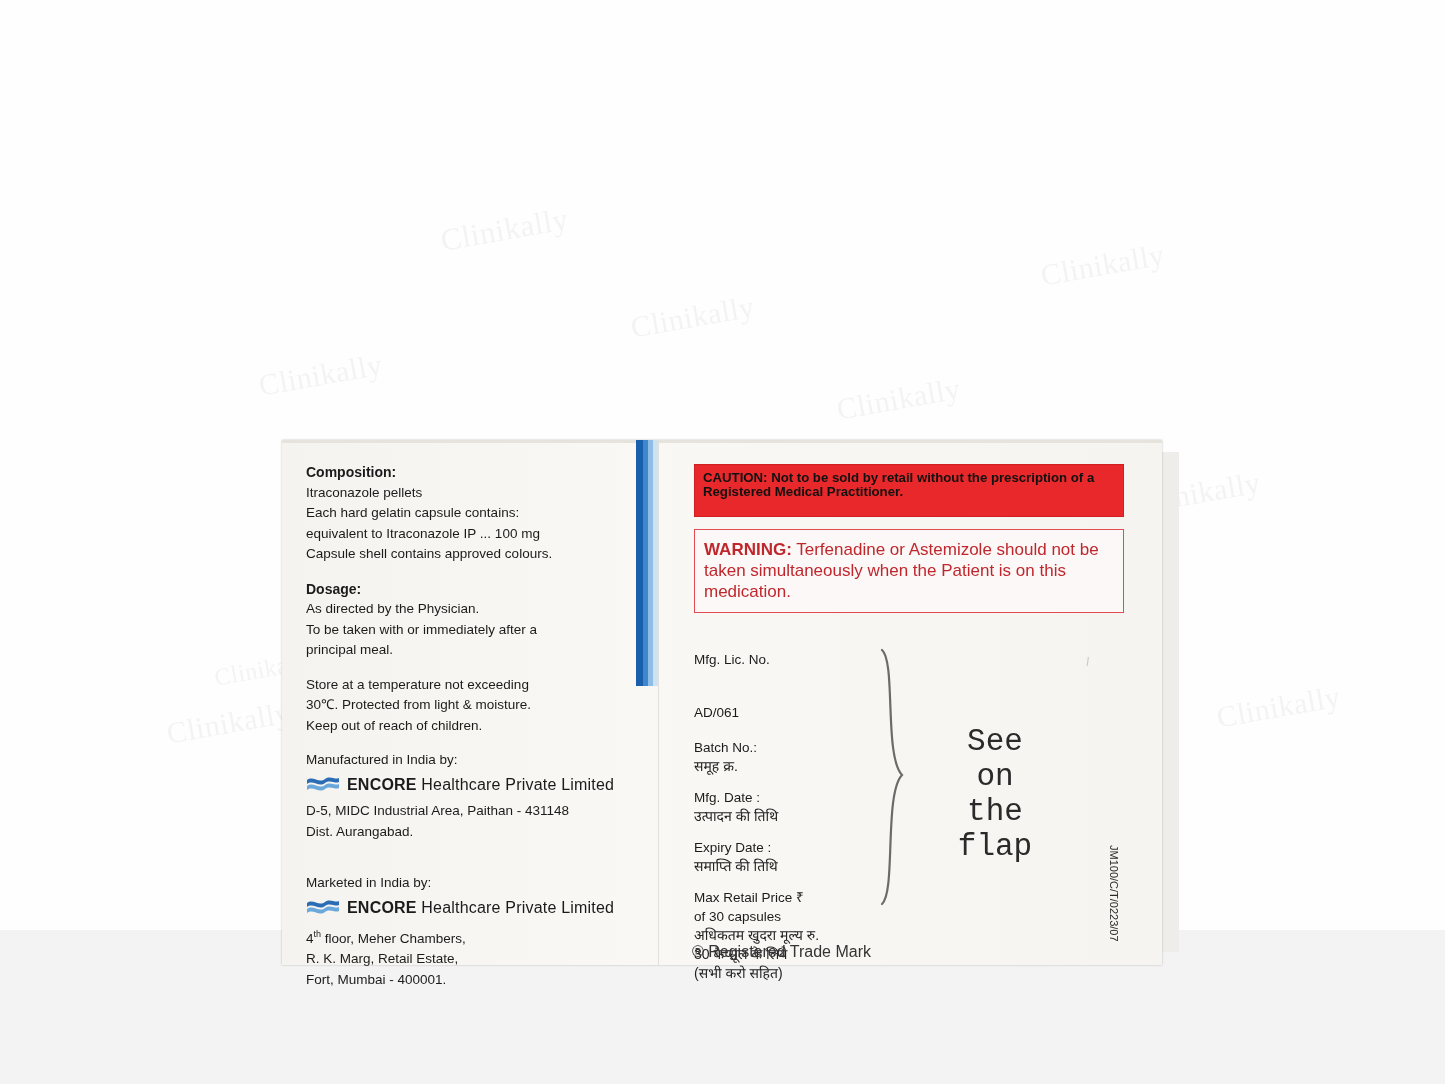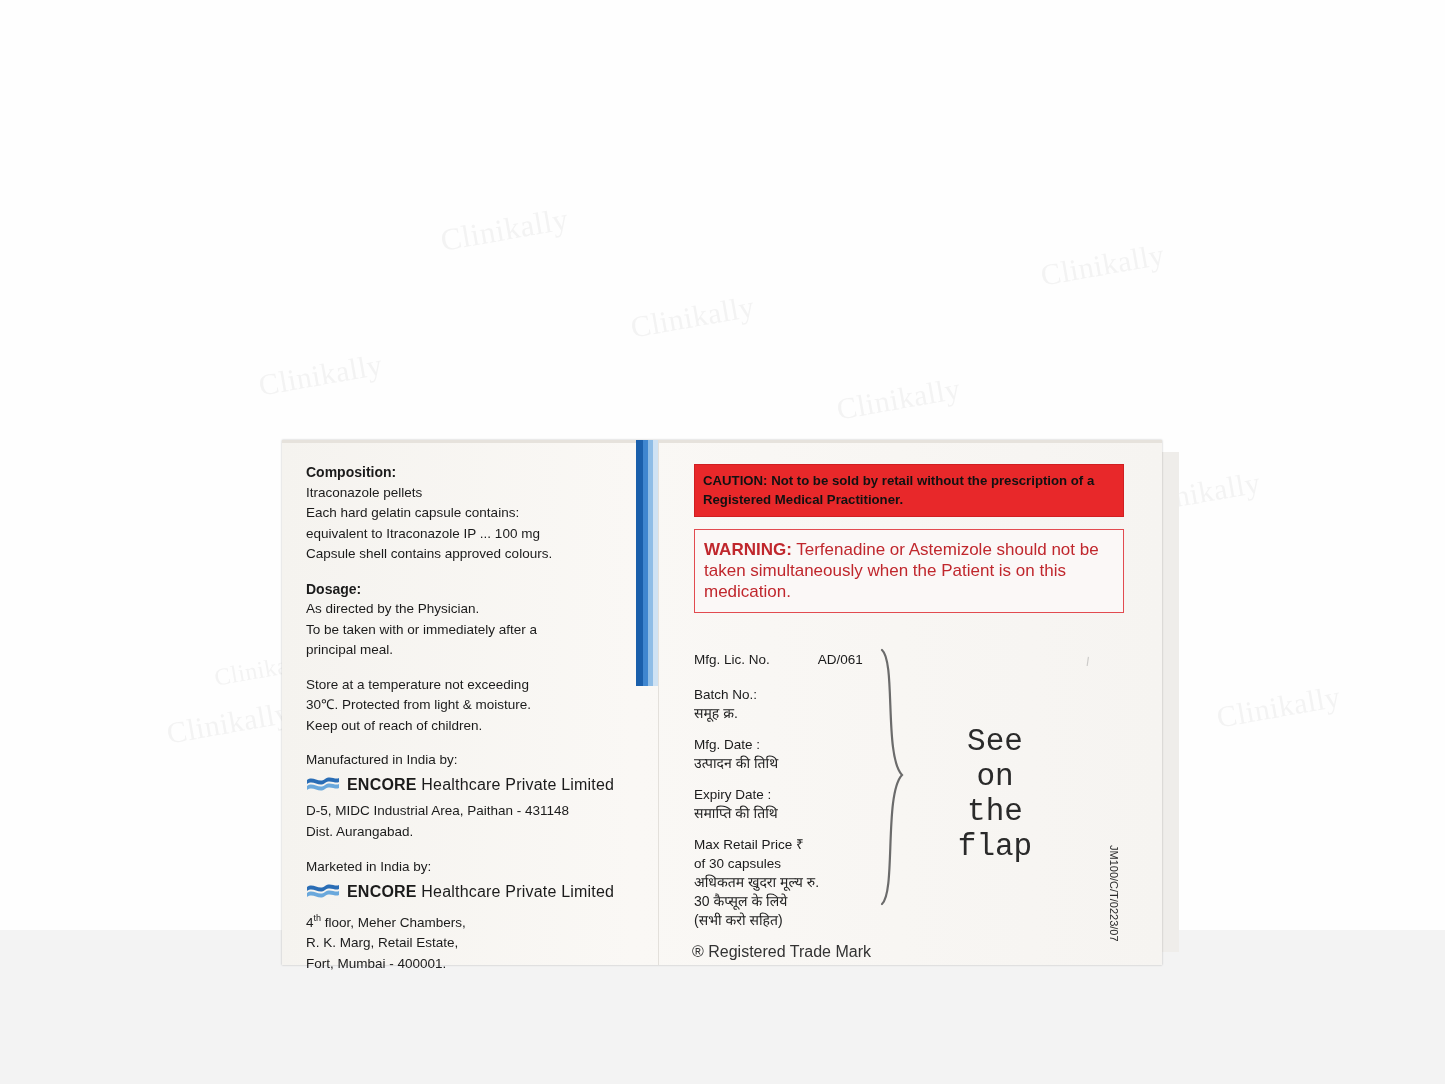--- a/index.html
+++ b/index.html
@@ -101,21 +101,21 @@
     width: 310px;
     color: #1b1b1b;
     font-size: 13.5px;
     line-height: 20.5px;
   }
   .lpanel .hd {
     font-weight: bold;
     font-size: 14px;
   }
   .blk { margin-bottom: 14px; }
-  .blk.tight { margin-bottom: 15px; }
+  .blk.tight { margin-bottom: 31px; }
   .line { white-space: nowrap; }
 
   .mfr-line {
     display: flex;
     align-items: center;
     gap: 7px;
     margin: 4px 0 6px 0;
   }
   .enc-logo {
     width: 34px;
@@ -140,21 +140,21 @@
     border: 1px solid #d01f22;
   }
   .caution-txt {
     position: absolute;
     left: 8px;
     top: 6px;
     width: 414px;
     color: #111;
     font-size: 13.2px;
     font-weight: bold;
-    line-height: 19px;
+    line-height: 14px;
   }
 
   .warning {
     position: absolute;
     left: 694px;
     top: 529px;
     width: 428px;
     height: 82px;
     border: 1px solid #e24b50;
     background: #fbf8f7;
@@ -180,22 +180,23 @@
     font-size: 13.5px;
     line-height: 19px;
   }
   .fld { margin-bottom: 12px; }
   .fld .hi {
     font-size: 14px;
     color: #222;
   }
   .mfglic {
     display: flex;
-    gap: 48px;
+    gap: 34px;
     margin-bottom: 16px;
+    flex-direction: column;
   }
 
   .brace {
     position: absolute;
     left: 876px;
     top: 648px;
     width: 46px;
     height: 258px;
   }
   .see-flap {

